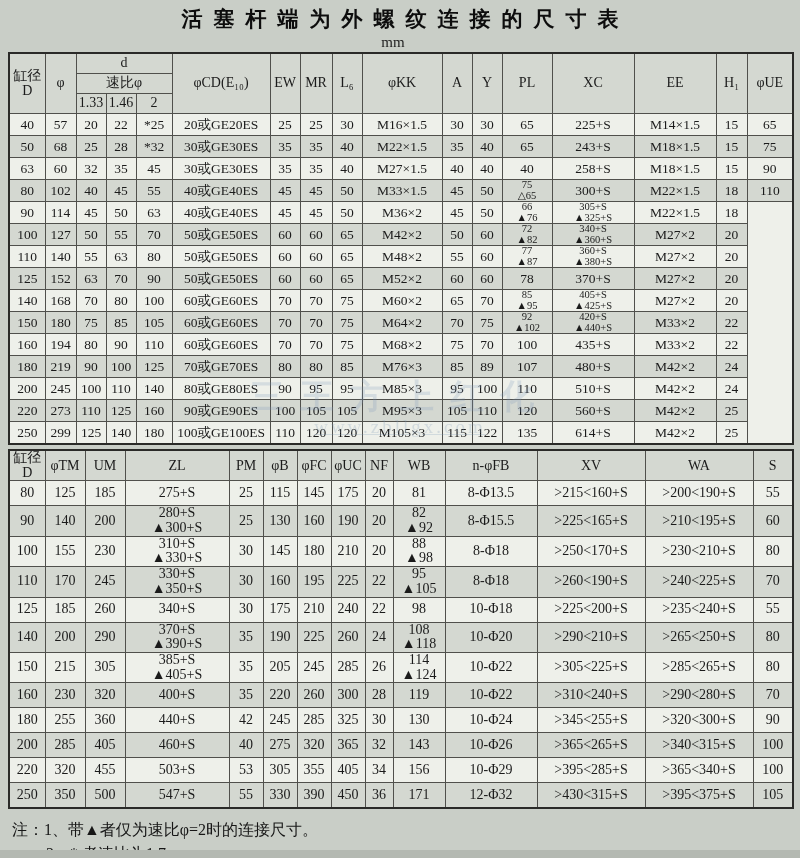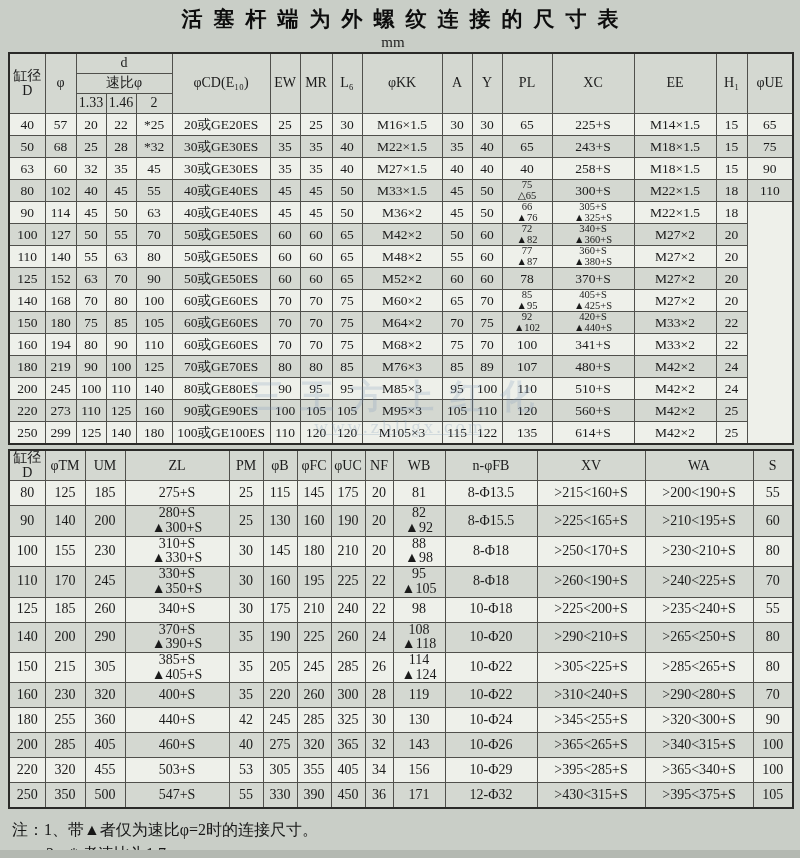--- a/index.html
+++ b/index.html
@@ -351,21 +351,21 @@
           <td>90</td>
           <td>110</td>
           <td>60或GE60ES</td>
           <td>70</td>
           <td>70</td>
           <td>75</td>
           <td>M68×2</td>
           <td>75</td>
           <td>70</td>
           <td>100</td>
-          <td>341+S</td>
+          <td>435+S</td>
           <td>M33×2</td>
           <td>22</td>
         </tr>
         <tr class="shade">
           <td>180</td>
           <td>219</td>
           <td>90</td>
           <td>100</td>
           <td>125</td>
           <td>70或GE70ES</td>

